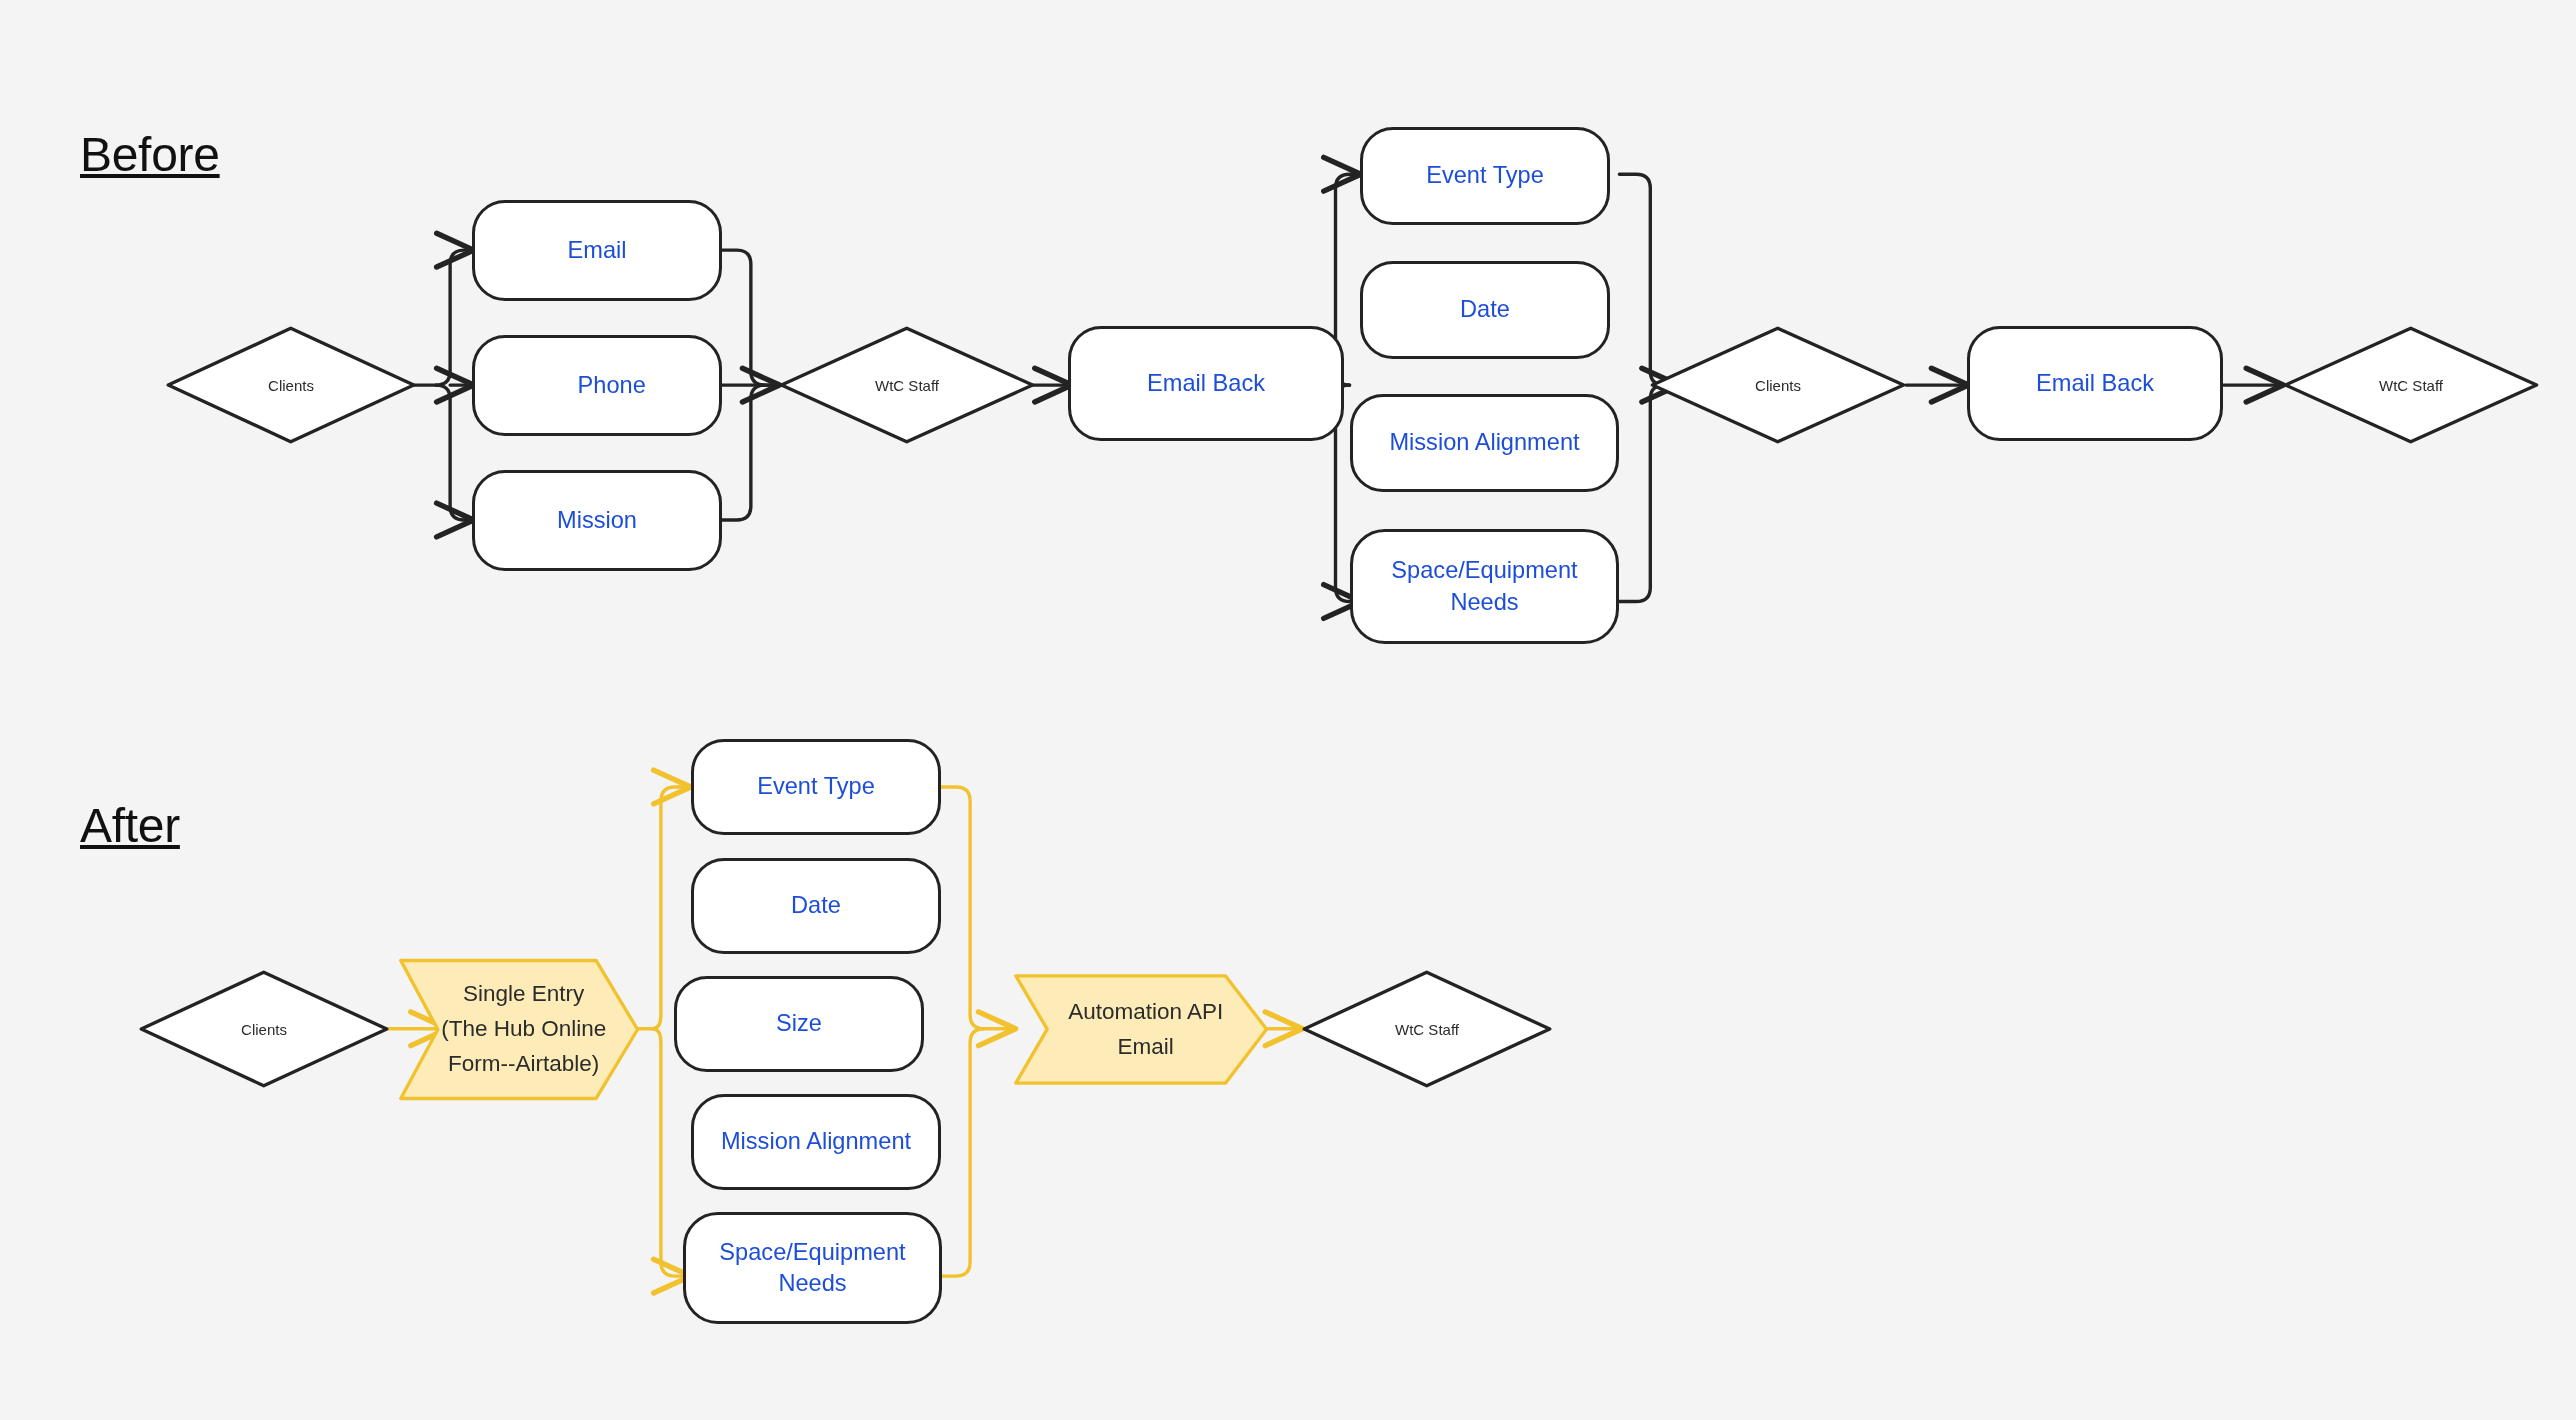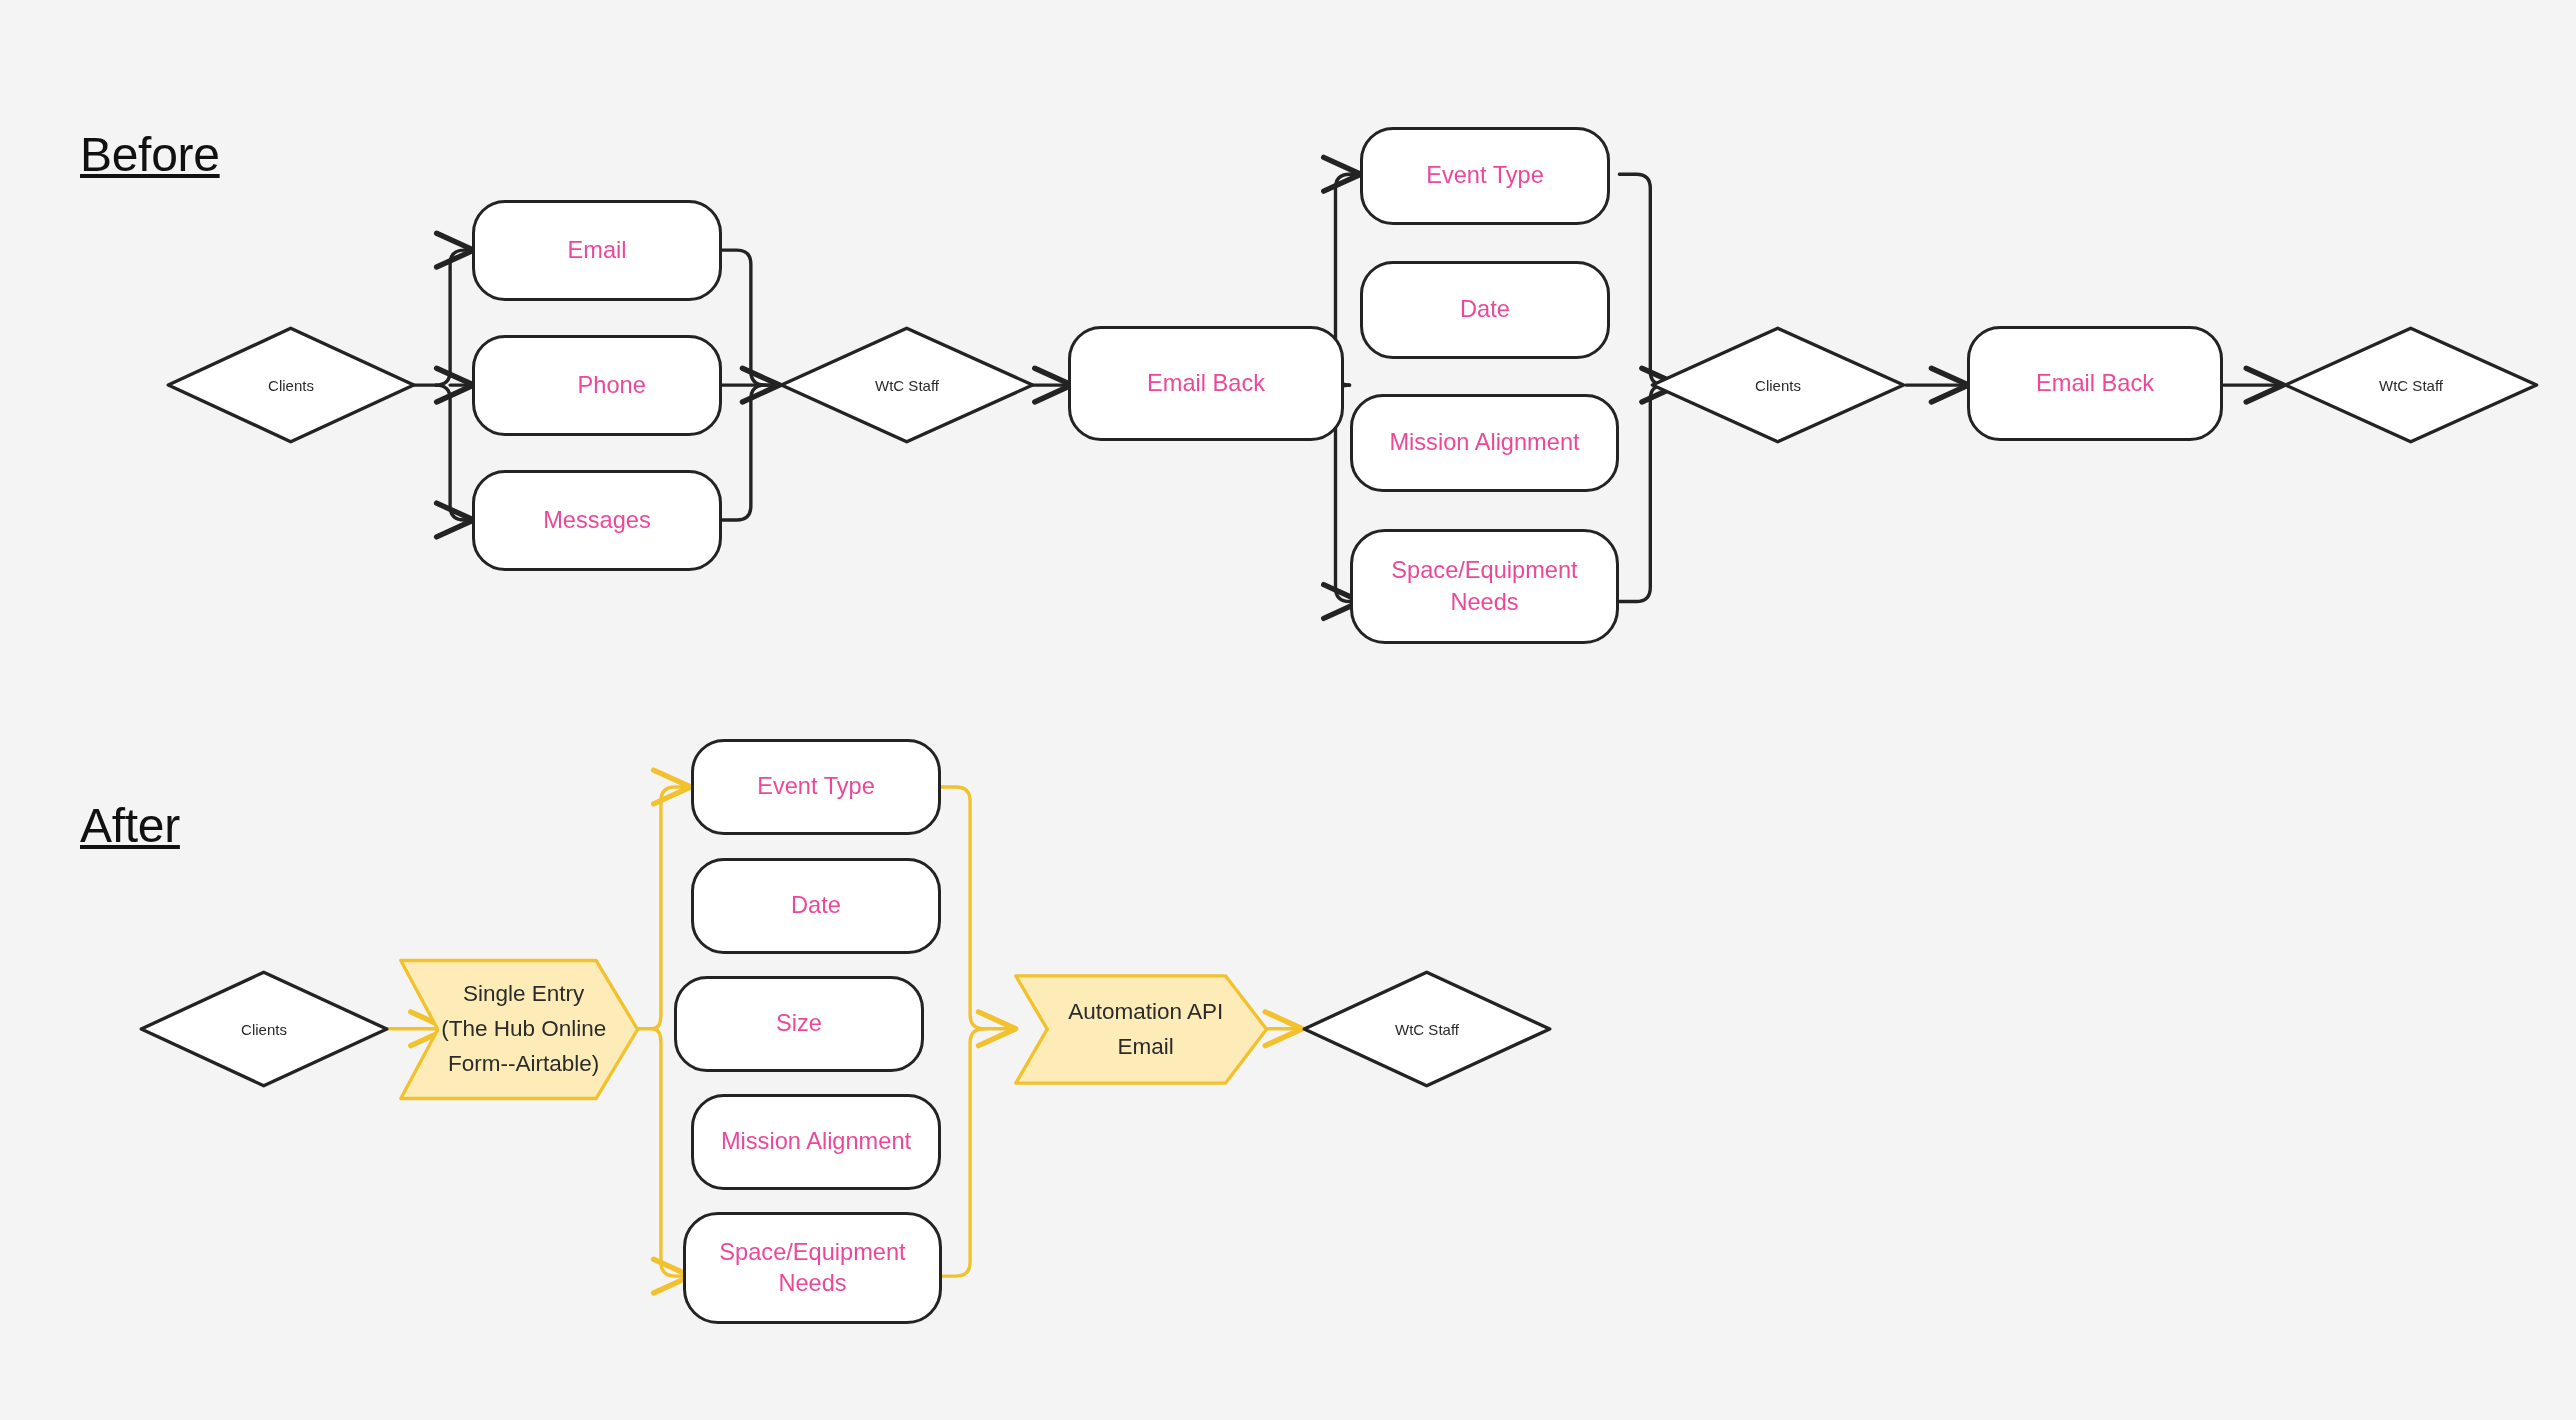--- a/index.html
+++ b/index.html
@@ -22,21 +22,21 @@
     text-decoration:underline;
   }
   .node{
     position:absolute;
     box-sizing:border-box;
     display:flex;align-items:center;justify-content:center;
     text-align:center;
     background:#ffffff;
     border:3.4px solid #232323;
     border-radius:33px;
-    color:#ec4899;
+    color:#1d4ed8;
     font-size:23.6px;
     line-height:1.32;
     padding:0 14.6px;
   }
   .node.tall{border-radius:35px;}
   .diamond{
     position:absolute;
     display:flex;align-items:center;justify-content:center;
     color:#2b2b2b;font-size:15px;white-space:nowrap;
   }
@@ -113,21 +113,21 @@
     <span class="dlabel">Clients</span>
   </div>
 
   <div class="node" style="left:472px;top:200px;width:250px;height:101px;">
     <span>Email</span>
   </div>
   <div class="node" style="left:472px;top:335px;width:250px;height:101px;padding-left:44px;">
     <span>Phone</span>
   </div>
   <div class="node" style="left:472px;top:470px;width:250px;height:101px;">
-    <span>Messages</span>
+    <span>Mission</span>
   </div>
 
   <div class="diamond" style="left:779px;top:326px;width:256px;height:118px;">
     <svg style="position:absolute;left:0;top:0;width:256px;height:118px;" viewBox="0 0 455 210">
       <polygon points="227,4 451,105 227,206 4,105" fill="#ffffff" stroke="#232323" stroke-width="6" stroke-linejoin="round"></polygon>
     </svg>
     <span class="dlabel">WtC Staff</span>
   </div>
 
   <div class="node" style="left:1068px;top:326px;width:276px;height:115px;">

